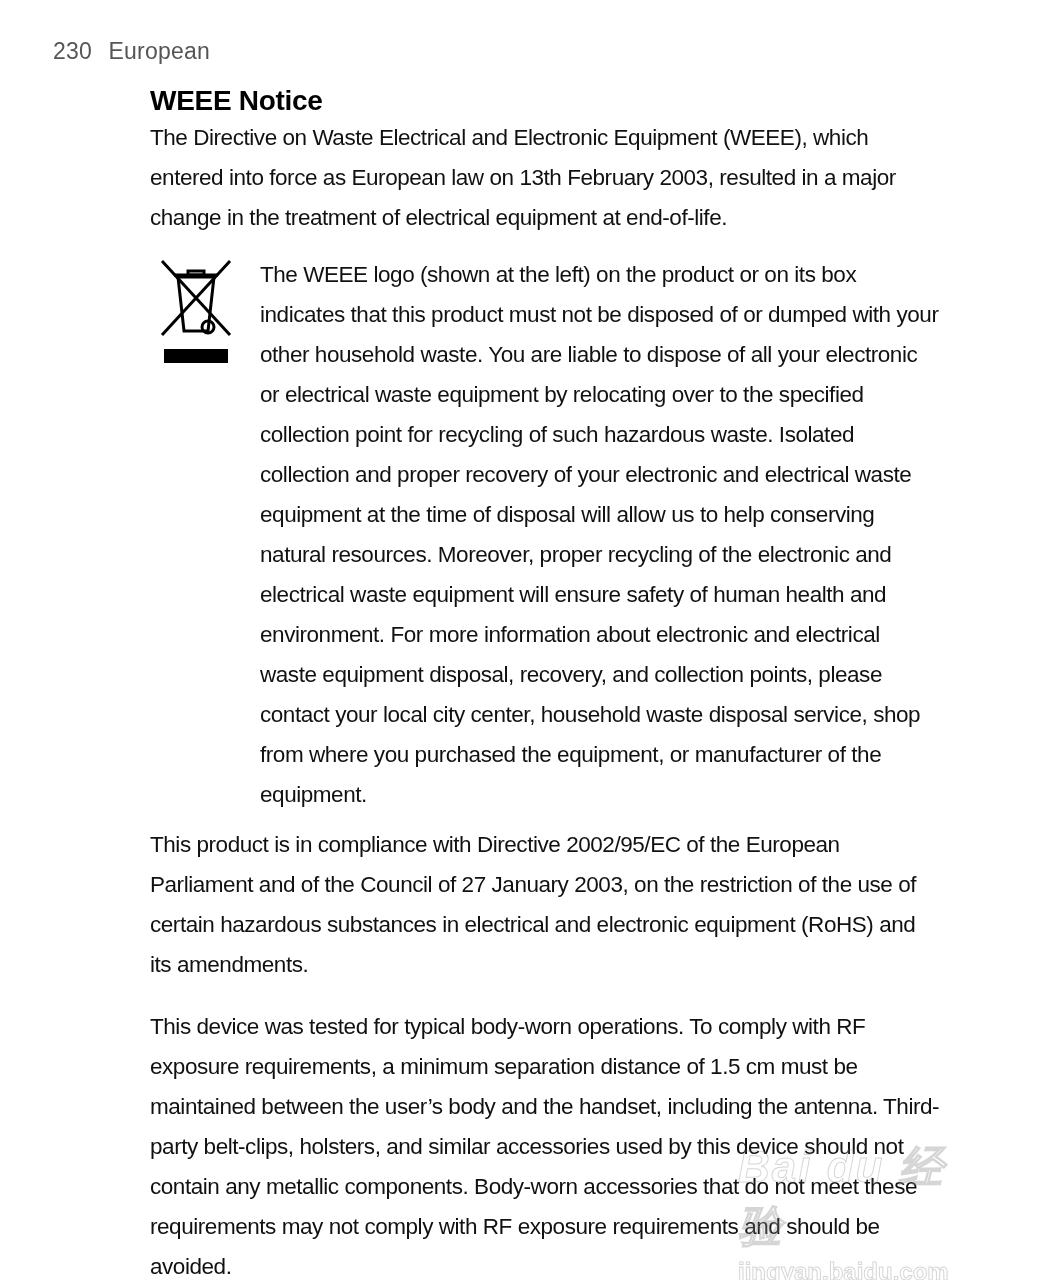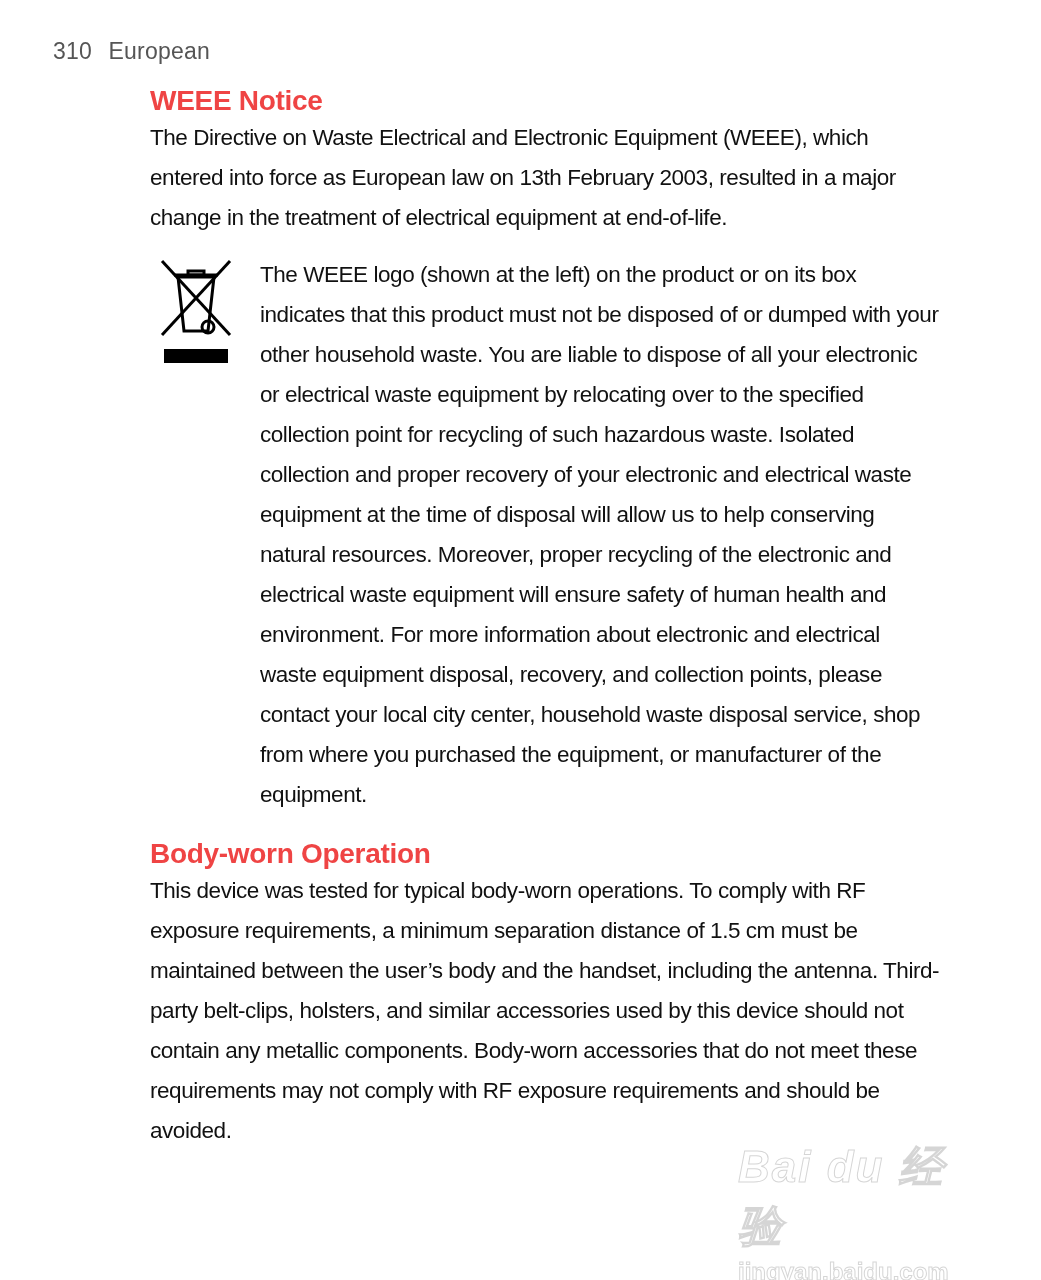--- a/index.html
+++ b/index.html
@@ -1,38 +1,38 @@
 <!DOCTYPE html>
 <html><head>
 <meta charset="utf-8">
 <style>
   html, body { margin:0; padding:0; background:#ffffff; }
   body { width:1041px; height:1280px; position:relative; overflow:hidden;
          font-family:"Liberation Sans", sans-serif; color:#111; }
   .page-header { position:absolute; left:53px; top:38px; font-size:23px; color:#555; letter-spacing:0.2px; }
   .page-header .num { margin-right:10px; }
   .content { position:absolute; left:150px; top:84px; width:790px; }
-  h2 { margin:0; font-size:28px; font-weight:bold; color:#ef4444; line-height:34px; letter-spacing:-0.3px; }
+  h2 { margin:0; font-size:28px; font-weight:bold; color:#000000; line-height:34px; letter-spacing:-0.3px; }
   p { margin:0; font-size:22.5px; line-height:40px; letter-spacing:-0.45px; color:#111; }
   .gap { height:9px; }
   .weee-block { display:flex; margin-top:8px;justify-content:flex-end; }
   .weee-logo { width:102px; flex:none; padding-top:4px; }
   .weee-text p { width:680px; }
   .sec { margin-top:10px; }
   .sec2 { margin-top:22px; }
   .watermark { position:absolute; left:738px; top:1138px; width:250px; height:100px; opacity:0.35; pointer-events:none; }
   .wm-logo { font-size:44px; font-weight:bold; color:#bbb; letter-spacing:2px;
              -webkit-text-stroke:1px #888; color:transparent;font-style:italic; }
   .wm-url { font-size:24px; font-weight:bold; -webkit-text-stroke:1px #888; color:transparent; margin-top:2px; }
 </style>
 </head>
 <body>
 
 <div class="page-header">
-  <span class="num">310</span>
+  <span class="num">230</span>
   <span>European</span>
 </div>
 
 <div class="content">
   <section>
     <h2>WEEE Notice</h2>
     <p>The Directive on Waste Electrical and Electronic Equipment (WEEE), which entered into force as European law on 13th February 2003, resulted in a major change in the treatment of electrical equipment at end-of-life.</p>
     <div class="gap"></div>
     <div class="weee-block">
       <div class="weee-logo">
@@ -48,24 +48,24 @@
           <rect x="6" y="90" width="64" height="14" fill="#000"></rect>
         </svg>
       </div>
       <div class="weee-text">
         <p>The WEEE logo (shown at the left) on the product or on its box indicates that this product must not be disposed of or dumped with your other household waste. You are liable to dispose of all your electronic or electrical waste equipment by relocating over to the specified collection point for recycling of such hazardous waste. Isolated collection and proper recovery of your electronic and electrical waste equipment at the time of disposal will allow us to help conserving natural resources. Moreover, proper recycling of the electronic and electrical waste equipment will ensure safety of human health and environment. For more information about electronic and electrical waste equipment disposal, recovery, and collection points, please contact your local city center, household waste disposal service, shop from where you purchased the equipment, or manufacturer of the equipment.</p>
       </div>
     </div>
   </section>
 
   <section class="sec">
+    <p>This product is in compliance with Directive 2002/95/EC of the European Parliament and of the Council of 27 January 2003, on the restriction of the use of certain hazardous substances in electrical and electronic equipment (RoHS) and its amendments.</p>
   </section>
 
   <section class="sec2">
-    <h2>Body-worn Operation</h2>
     <p>This device was tested for typical body-worn operations. To comply with RF exposure requirements, a minimum separation distance of 1.5 cm must be maintained between the user’s body and the handset, including the antenna. Third-party belt-clips, holsters, and similar accessories used by this device should not contain any metallic components. Body-worn accessories that do not meet these requirements may not comply with RF exposure requirements and should be avoided.</p>
   </section>
 </div>
 
 <div class="watermark">
   <div class="wm-logo">Bai du 经验</div>
   <div class="wm-url">jingyan.baidu.com</div>
 </div>
 
 </body></html>

